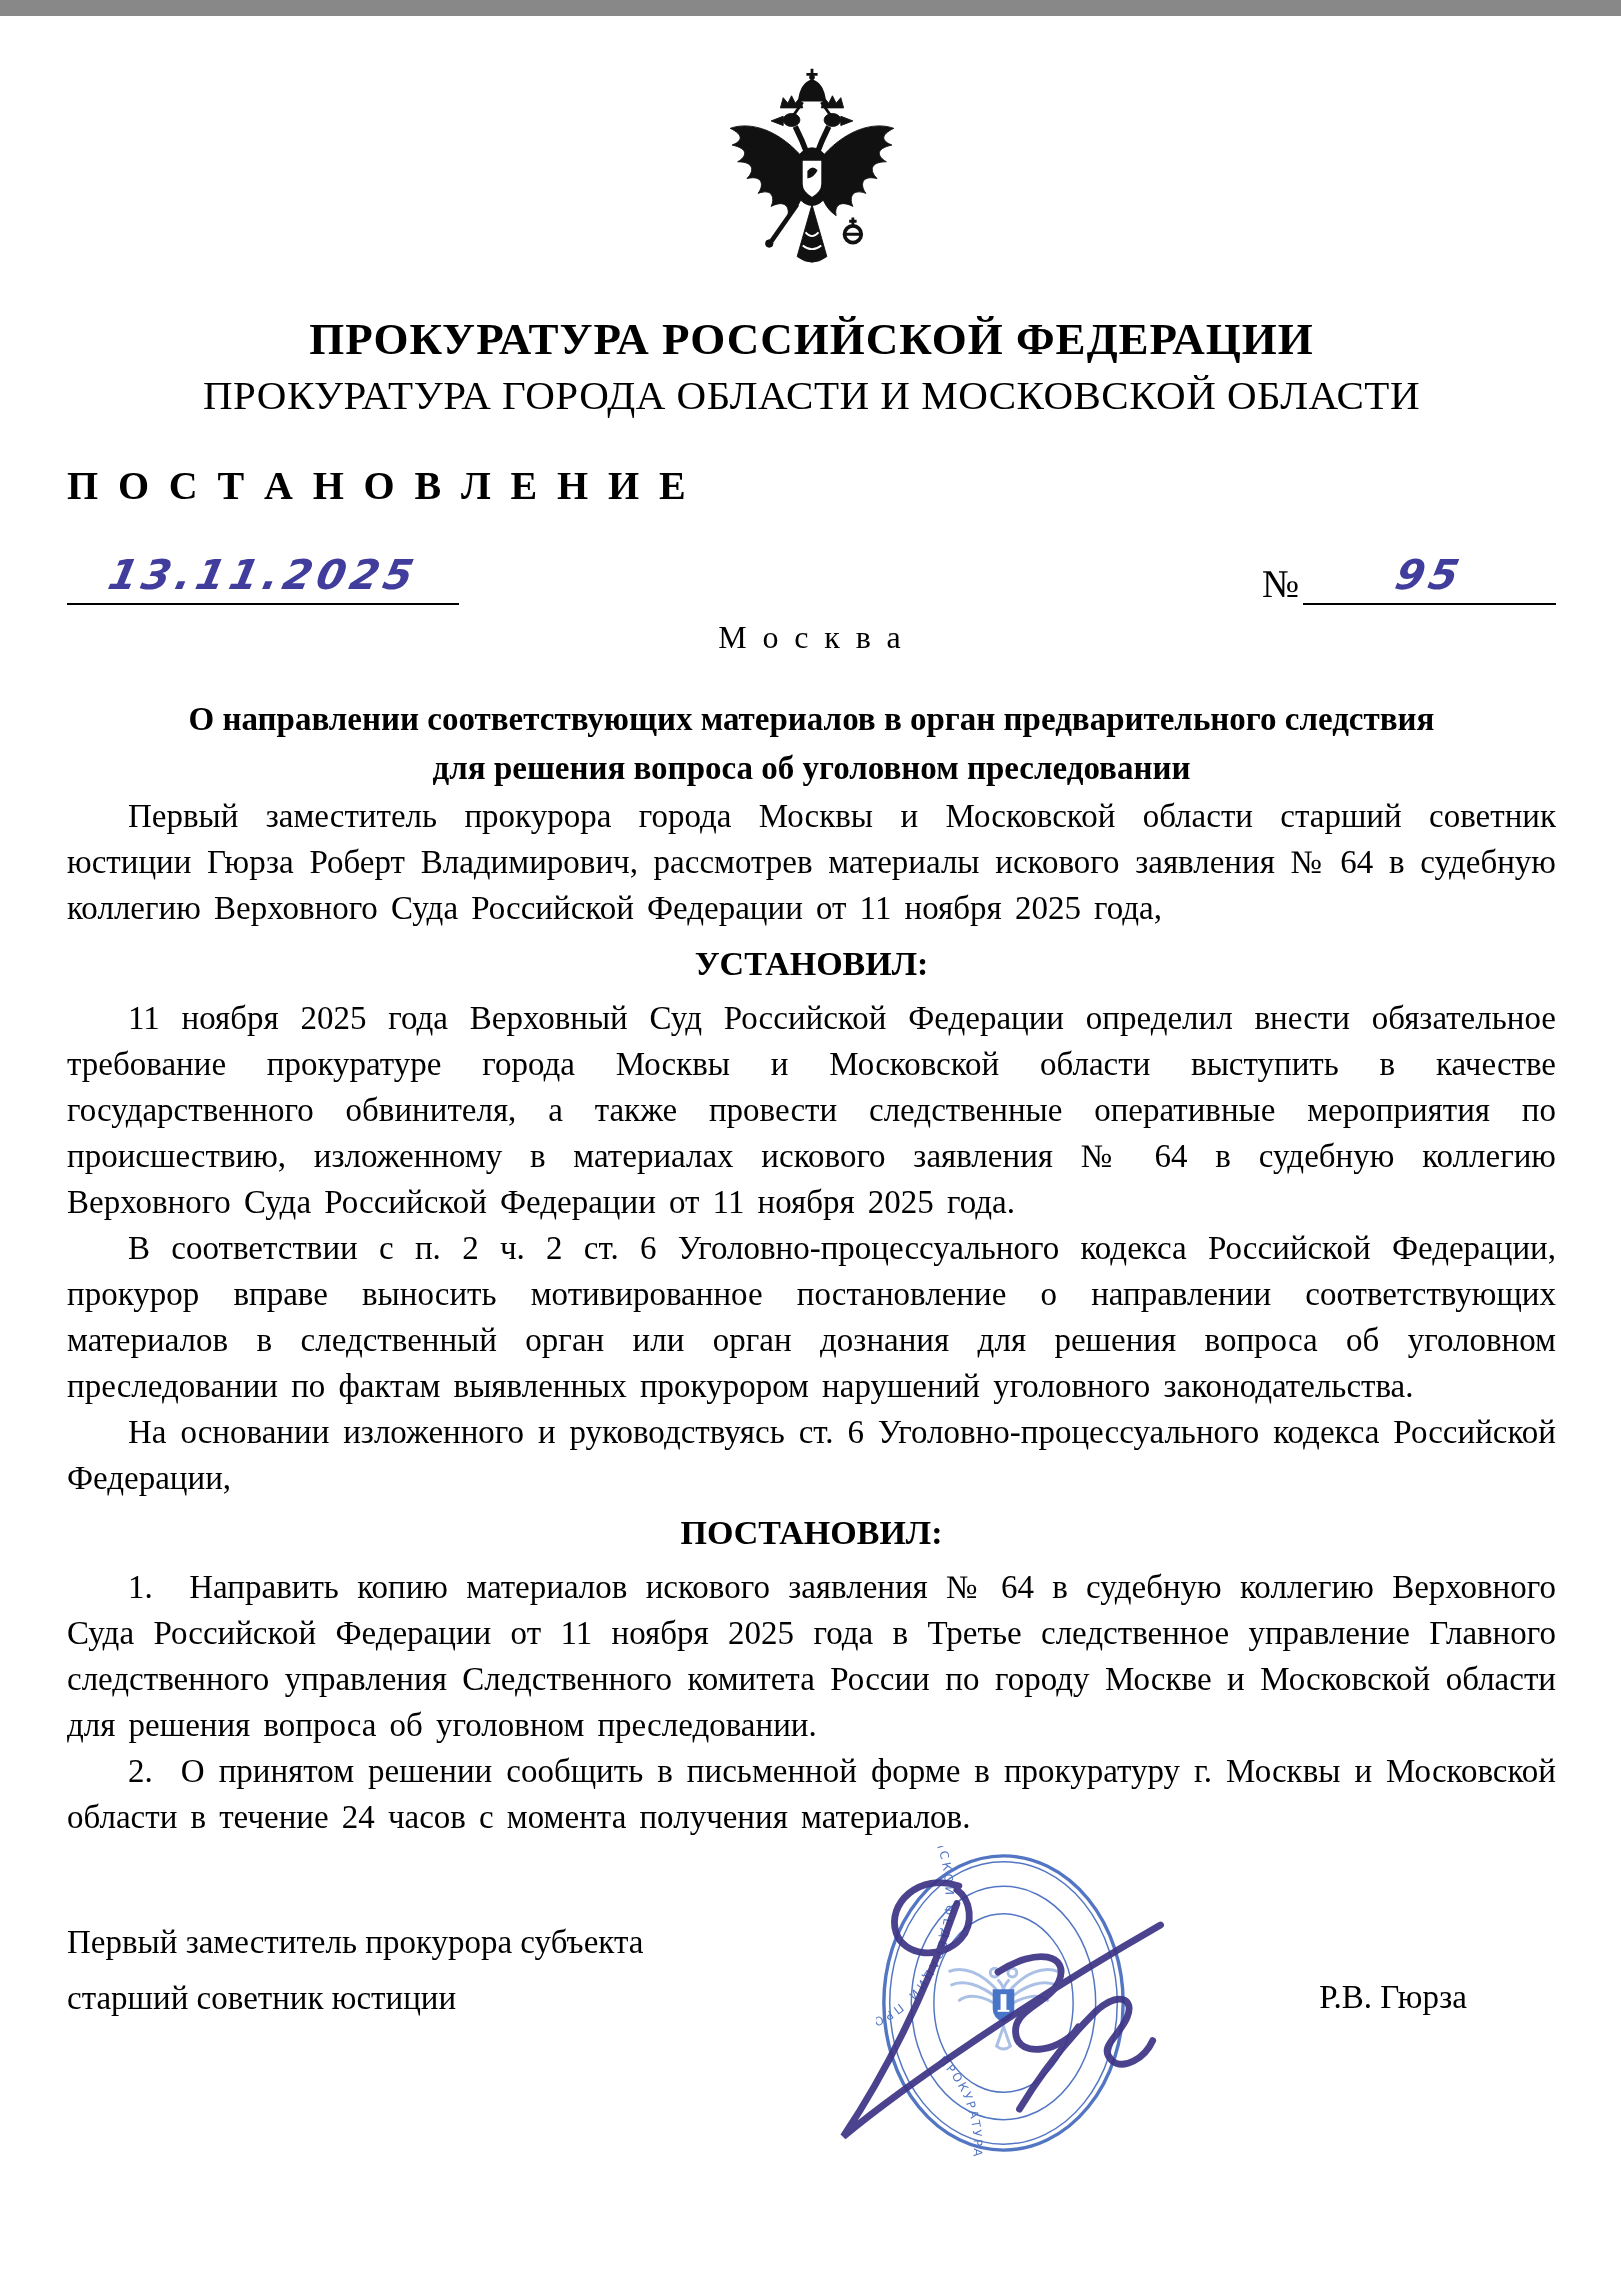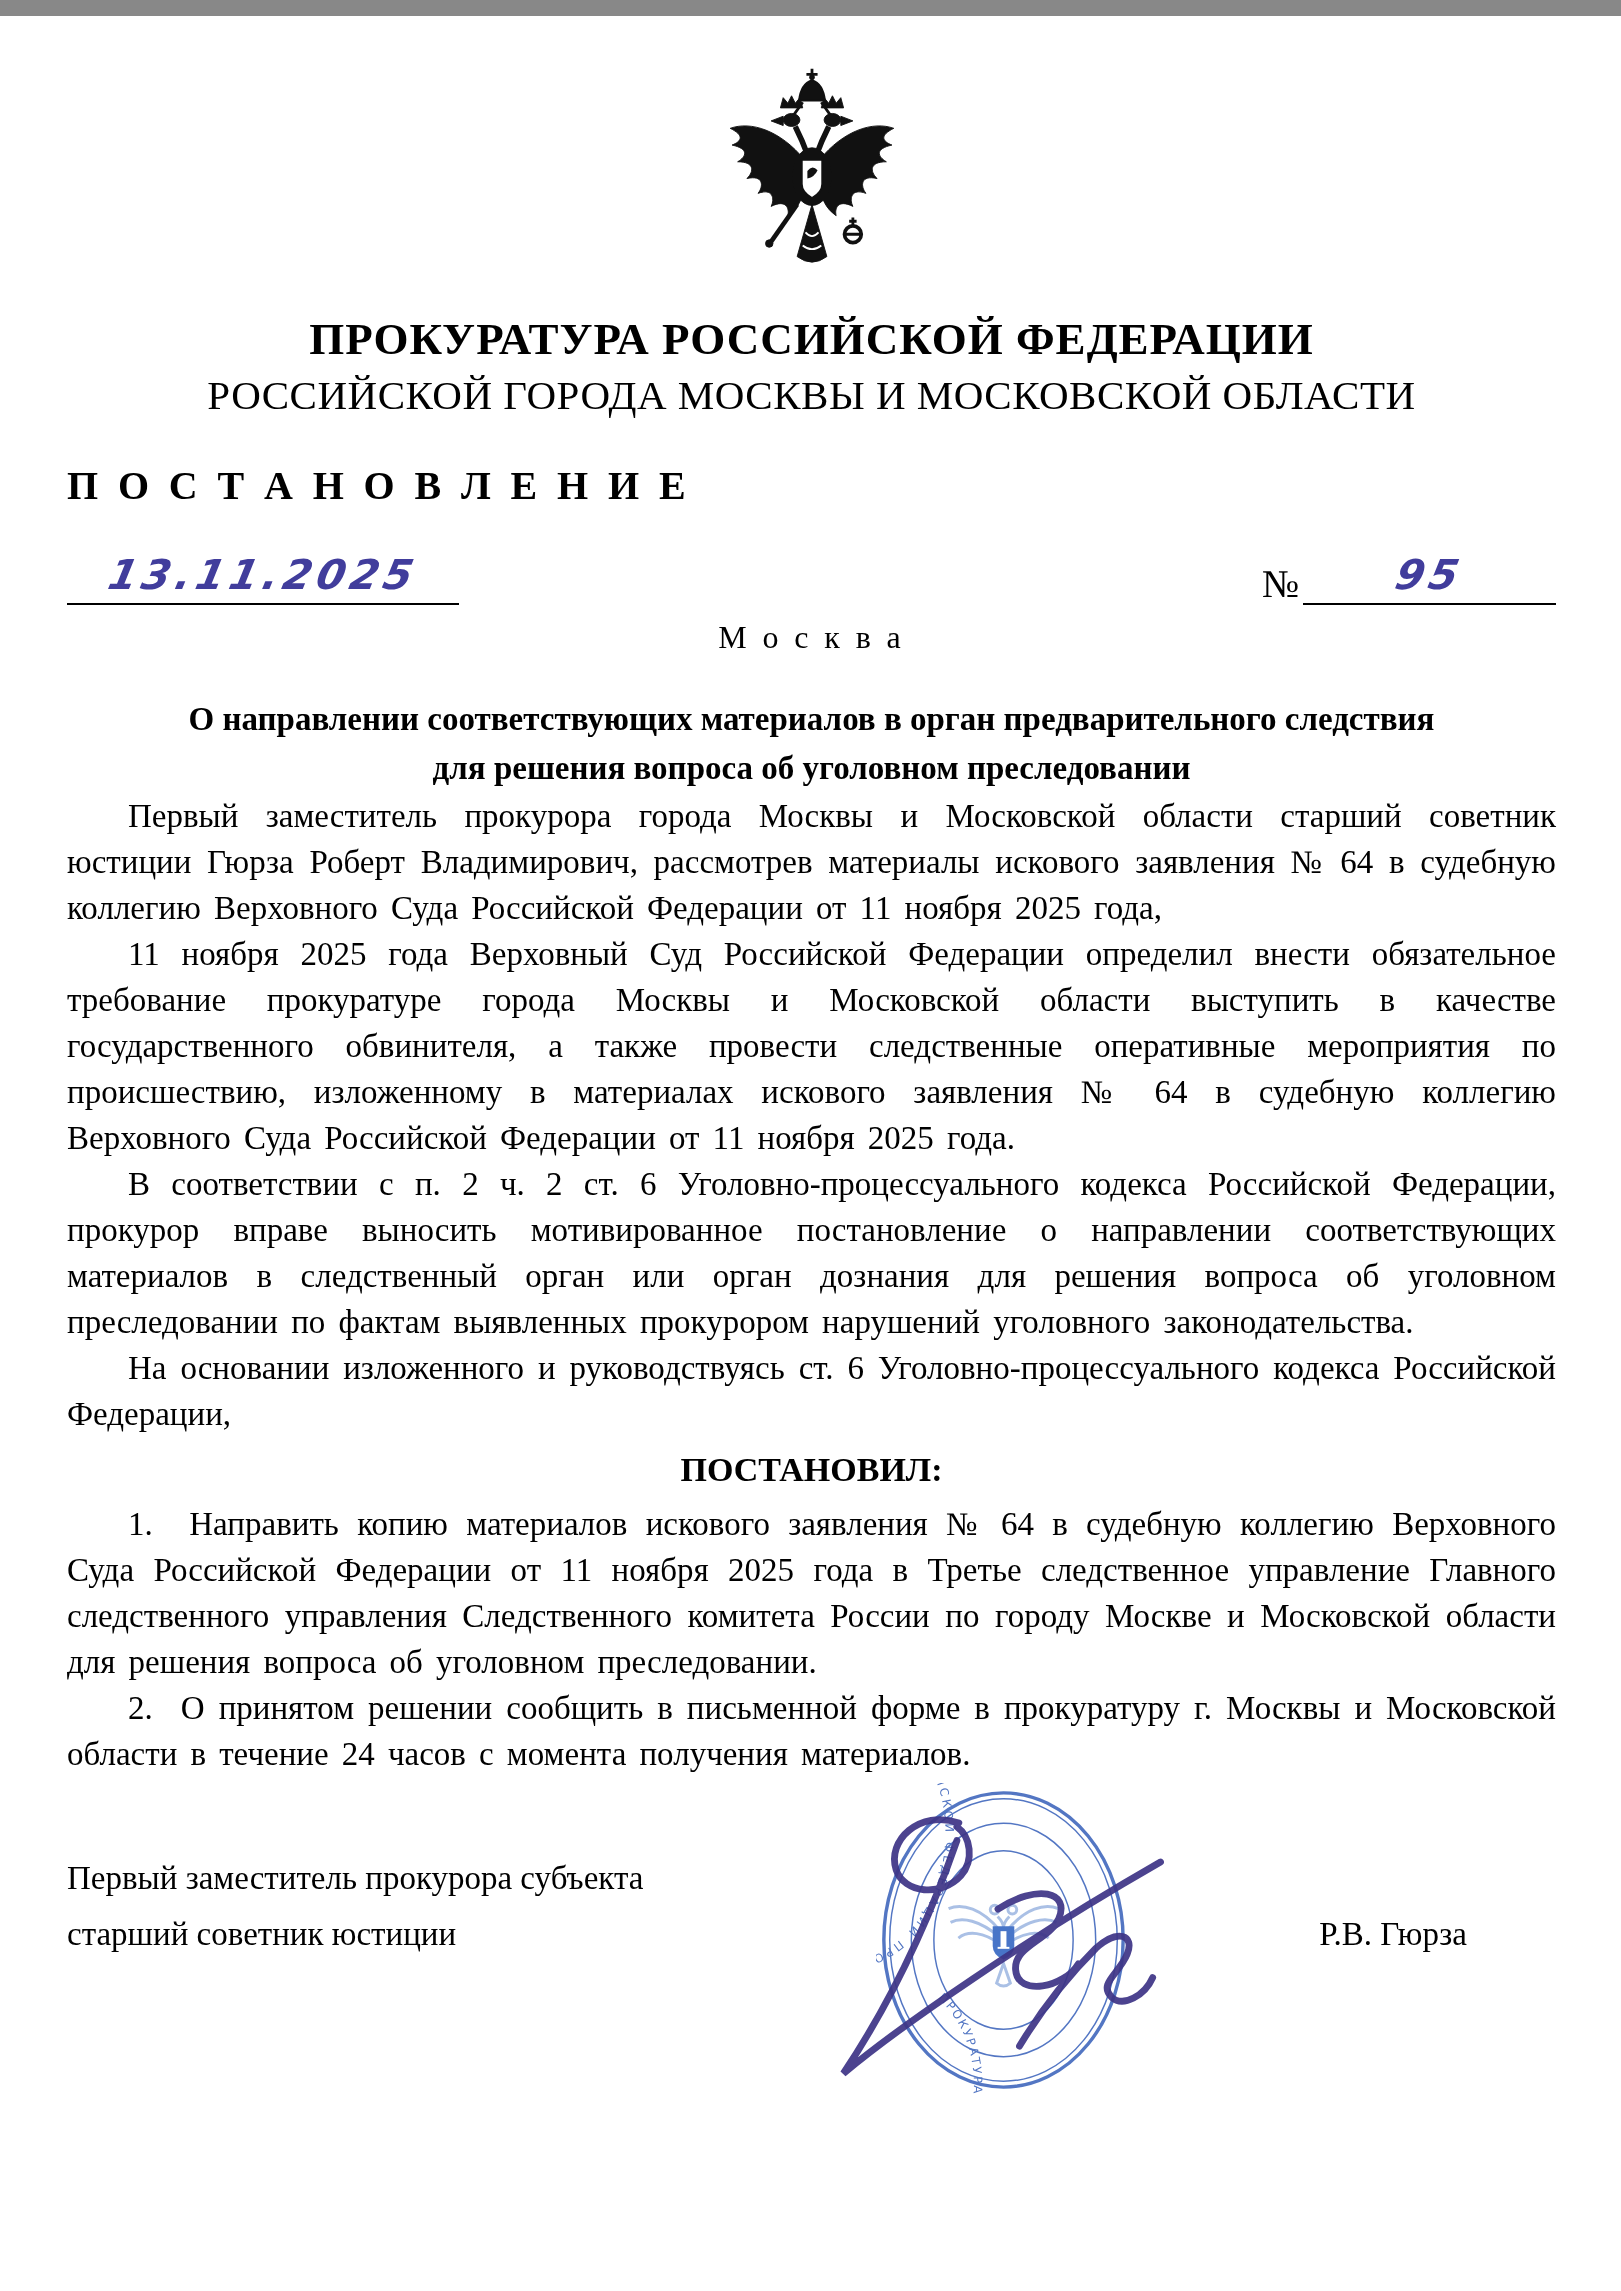--- a/index.html
+++ b/index.html
@@ -112,21 +112,21 @@
       </g>
       <g stroke="#fff" fill="#fff">
         <path d="M89,100 h22 v26 q0,9 -11,15 q-11,-6 -11,-15 z" stroke="#111" stroke-width="2"></path>
         <path d="M95,112 q5,-7 11,-1 q-3,7 -11,9 z" fill="#111" stroke="none"></path>
         <path d="M93,178 Q100,186 107,178 M90,192 Q100,200 110,192" fill="none" stroke-width="2"></path>
       </g>
     </svg>
   </div>
 
   <div class="org-main">ПРОКУРАТУРА РОССИЙСКОЙ ФЕДЕРАЦИИ</div>
-  <div class="org-regional">РОССИЙСКОЙ ГОРОДА МОСКВЫ И МОСКОВСКОЙ ОБЛАСТИ</div>
+  <div class="org-regional">ПРОКУРАТУРА ГОРОДА ОБЛАСТИ И МОСКОВСКОЙ ОБЛАСТИ</div>
 
   <div class="kind-heading">П О С Т А Н О В Л Е Н И Е</div>
 
   <div class="date-row">
     <div class="date-cell">
       <span class="handwriting">13.11.2025</span>
     </div>
     <div class="number-group">
       <span class="number-sign">№</span>
       <span class="number-line">
@@ -138,20 +138,21 @@
   <div class="city-line">М о с к в а</div>
 
   <div class="doc-title">
     <div>О направлении соответствующих материалов в орган предварительного следствия</div>
     <div>для решения вопроса об уголовном преследовании</div>
   </div>
 
   <div class="body-text">
     <p class="intro">Первый заместитель прокурора города Москвы и Московской области старший советник юстиции Гюрза Роберт Владимирович, рассмотрев материалы искового заявления № 64 в судебную коллегию Верховного Суда Российской Федерации от 11 ноября 2025 года,</p>
 
+    <div class="section-heading">УСТАНОВИЛ:</div>
 
     <p>11 ноября 2025 года Верховный Суд Российской Федерации определил внести обязательное требование прокуратуре города Москвы и Московской области выступить в качестве государственного обвинителя, а также провести следственные оперативные мероприятия по происшествию, изложенному в материалах искового заявления № 64 в судебную коллегию Верховного Суда Российской Федерации от 11 ноября 2025 года.</p>
     <p>В соответствии с п. 2 ч. 2 ст. 6 Уголовно-процессуального кодекса Российской Федерации, прокурор вправе выносить мотивированное постановление о направлении соответствующих материалов в следственный орган или орган дознания для решения вопроса об уголовном преследовании по фактам выявленных прокурором нарушений уголовного законодательства.</p>
     <p>На основании изложенного и руководствуясь ст. 6 Уголовно-процессуального кодекса Российской Федерации,</p>
 
     <div class="section-heading">ПОСТАНОВИЛ:</div>
 
     <p>1.&nbsp;&nbsp;Направить копию материалов искового заявления № 64 в судебную коллегию Верховного Суда Российской Федерации от 11 ноября 2025 года в Третье следственное управление Главного следственного управления Следственного комитета России по городу Москве и Московской области для решения вопроса об уголовном преследовании.</p>
     <p>2.&nbsp;&nbsp;О принятом решении сообщить в письменной форме в прокуратуру г. Москвы и Московской области в течение 24 часов с момента получения материалов.</p>
   </div>

